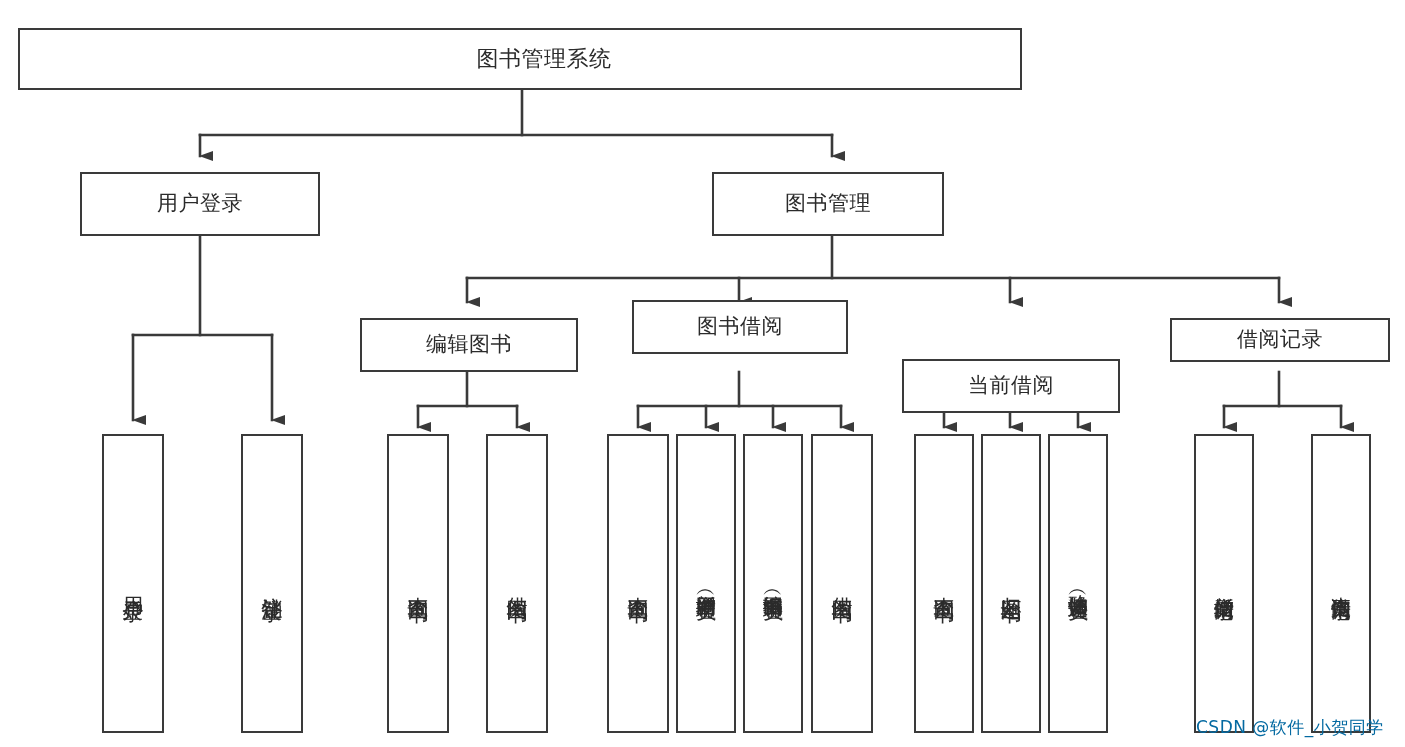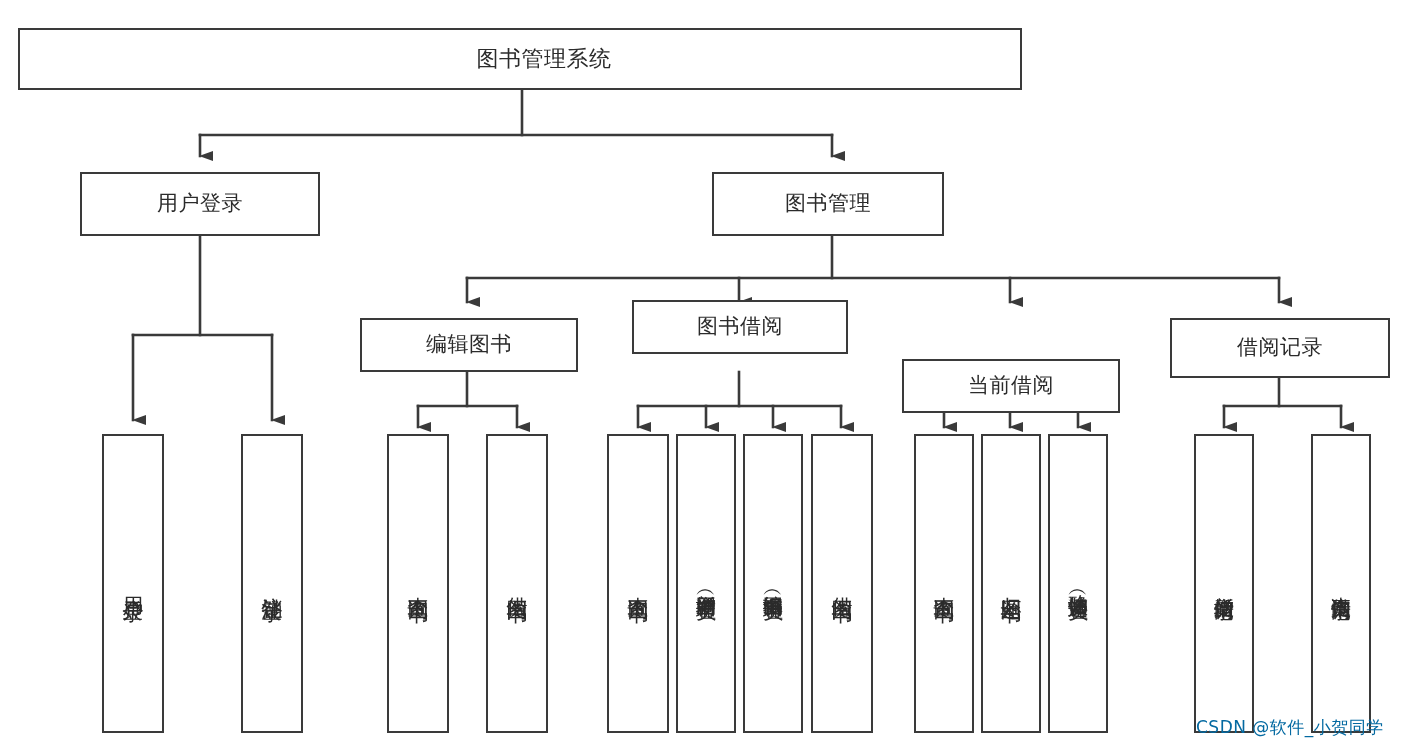--- a/index.html
+++ b/index.html
@@ -150,21 +150,21 @@
   </div>
 
   <div class="node horiz" style="left:632px; top:300px; width:216px; height:54px;">
     <span class="node-label">图书借阅</span>
   </div>
 
   <div class="node horiz" style="left:902px; top:318px; width:218px; height:54px;margin-top:41px;">
     <span class="node-label">当前借阅</span>
   </div>
 
-  <div class="node horiz" style="left:1170px; top:318px; width:220px; height:60px;">
+  <div class="node horiz" style="left:1170px; top:318px; width:220px; height:44px;">
     <span class="node-label">借阅记录</span>
   </div>
 
   <div class="node vert" style="left:102px; top:434px; width:62px; height:299px;">
     <span class="node-label">用户登录</span>
   </div>
 
   <div class="node vert" style="left:241px; top:434px; width:62px; height:299px;">
     <span class="node-label">注销登录</span>
   </div>

